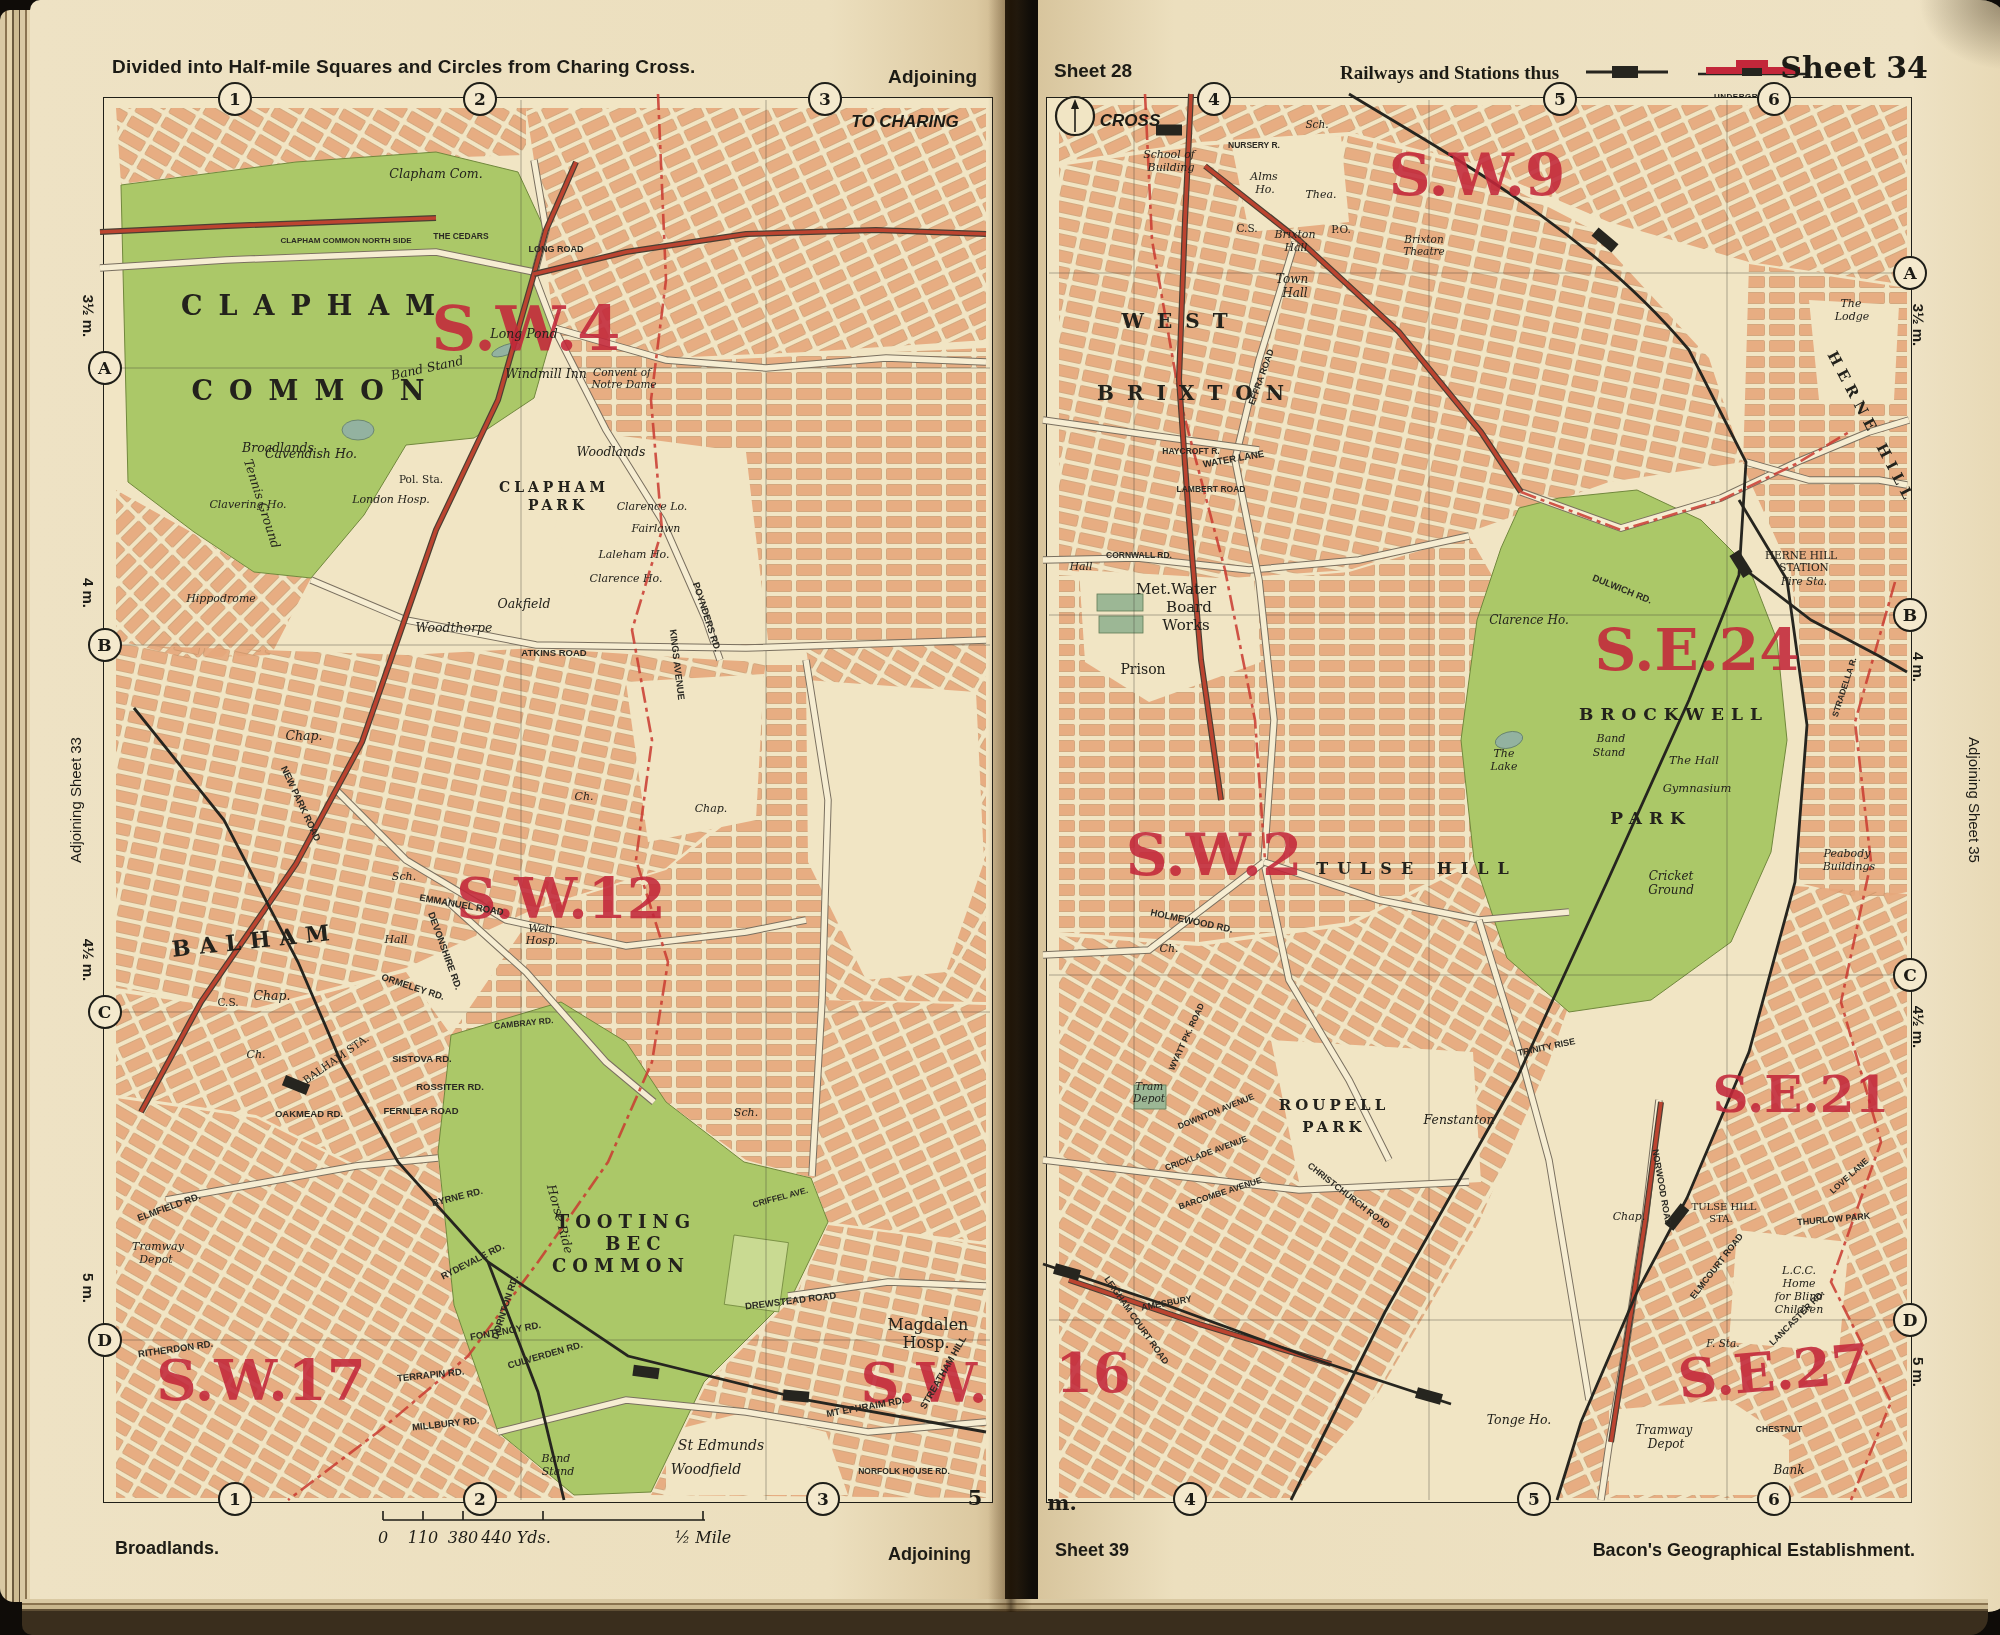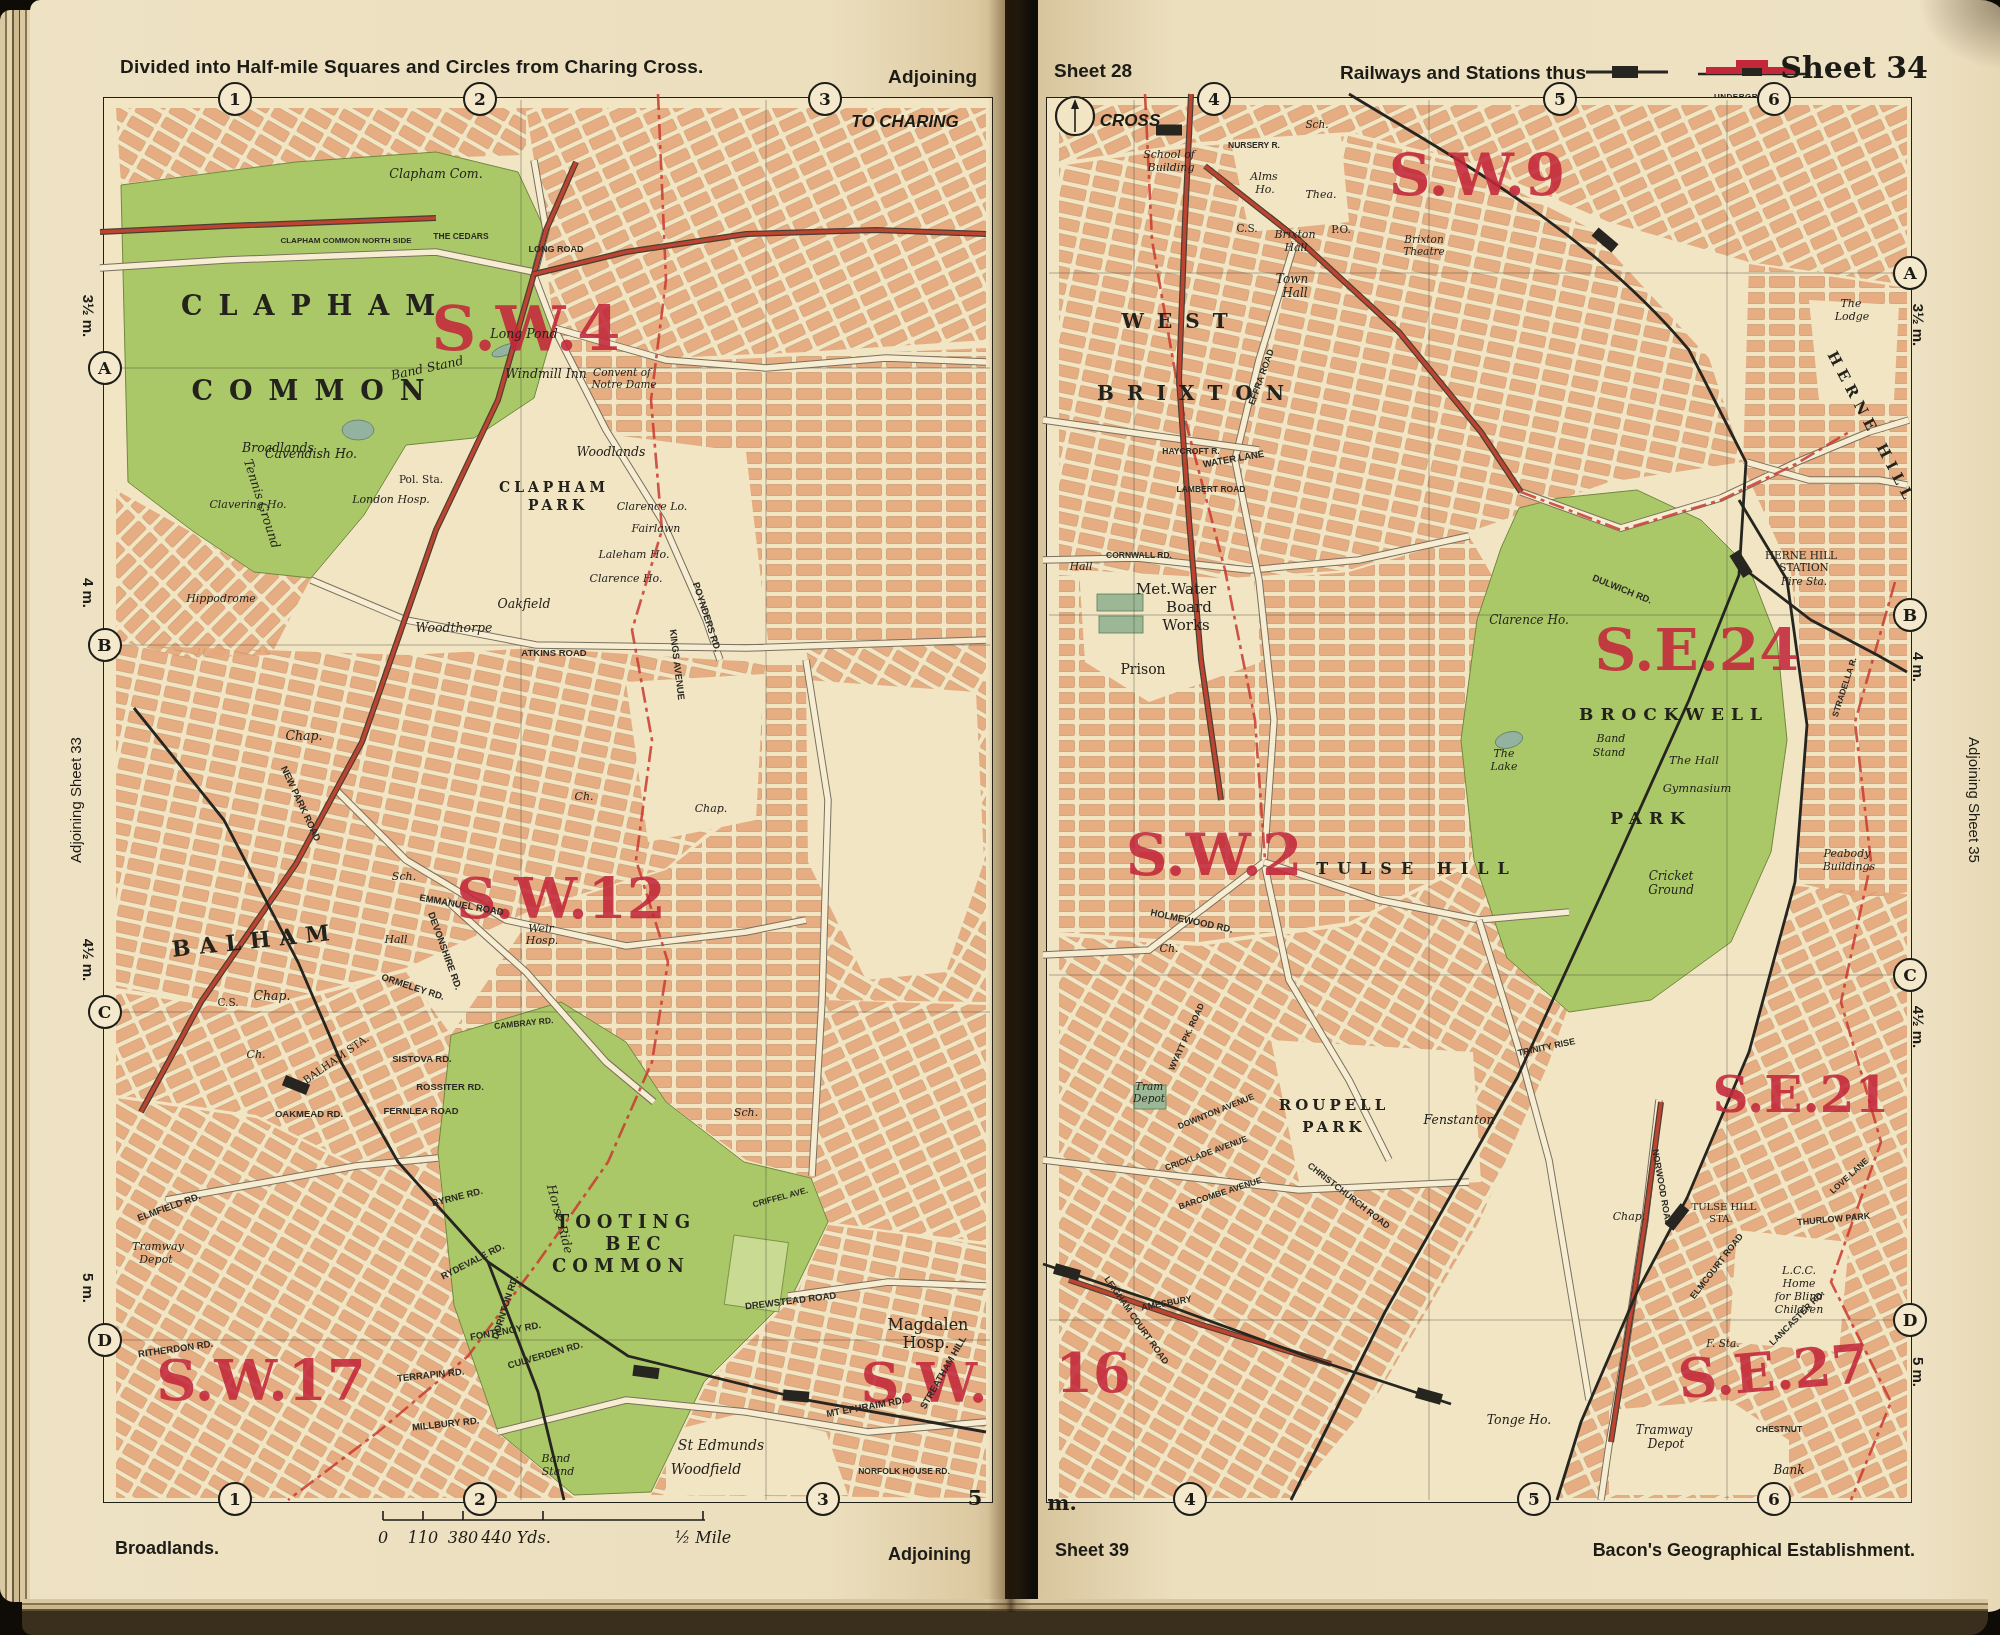--- a/index.html
+++ b/index.html
@@ -42,21 +42,21 @@
   .legend-txt{position:absolute;font:bold 19px "Liberation Sans",sans-serif;color:#1c1b15;white-space:nowrap;}
   .ug-lbl{position:absolute;font:bold 8px "Liberation Sans",sans-serif;color:#1c1b15;letter-spacing:.5px;}
 </style>
 </head>
 <body>
 
 <div class="book">
   <div class="stack-left"></div>
 
   <div class="page page-left">
-    <div class="hdr-title" style="left:82px;top:56px;margin-left:8px;">Divided into Half-mile Squares and Circles from Charing Cross.</div>
+    <div class="hdr-title" style="left:82px;top:56px;">Divided into Half-mile Squares and Circles from Charing Cross.</div>
     <div class="hdr-title" style="left:858px;top:66px;">Adjoining</div>
     <div class="map-frame" style="left:73px;top:97px;width:884px;height:1400px;">
       <svg class="map-svg" viewBox="0 0 884 1400" preserveAspectRatio="none">
           <rect x="-2" y="-2" width="888" height="1404" fill="#f1e5c4"></rect>
           <polygon points="10,8 420,8 420,55 190,62 15,84" fill="url(#p1)" opacity="0.92"></polygon>
           <polygon points="420,8 880,8 880,240 700,252 560,258 448,228 428,60" fill="url(#p2)" opacity="0.92"></polygon>
           <polygon points="448,230 560,262 880,248 880,540 640,548 600,520 556,420 500,330" fill="url(#p0)" opacity="0.92"></polygon>
           <polygon points="10,390 85,432 148,472 205,478 165,555 80,558 10,540" fill="url(#p4)" opacity="0.92"></polygon>
           <polygon points="10,545 300,555 430,548 614,560 660,562 640,700 560,768 430,808 300,868 150,908 10,888" fill="url(#p3)" opacity="0.92"></polygon>
           <polygon points="10,892 150,912 300,872 345,935 332,1055 250,1065 150,1015 10,995" fill="url(#p2)" opacity="0.92"></polygon>
@@ -230,21 +230,21 @@
         <div class="scale-lbl" style="left: 393px; top: 1528px;">110</div>
         <div class="scale-lbl" style="left: 433px; top: 1528px;">380</div>
         <div class="scale-lbl" style="left: 486px; top: 1528px;">440 Yds.</div>
         <div class="scale-lbl" style="left: 673px; top: 1528px;">½ Mile</div>
       </div>
   </div>
 
   <div class="page page-right">
     <div class="curl"></div>
     <div class="legend-txt" style="left:16px;top:60px;">Sheet 28</div>
-    <div class="legend-txt" style="left:302px;top:62px;">Railways and Stations thus</div>
+    <div class="legend-txt" style="left:302px;top:62px;font-family:Liberation Serif, serif;">Railways and Stations thus</div>
     <svg style="position:absolute;left:540px;top:58px;width:260px;height:34px;">
       <line x1="8" y1="14" x2="90" y2="14" stroke="#26251f" stroke-width="3"></line>
       <rect x="34" y="8" width="26" height="12" fill="#26251f"></rect>
       <line x1="120" y1="16" x2="230" y2="16" stroke="#26251f" stroke-width="2.5"></line>
       <rect x="128" y="9" width="94" height="7" fill="#c3273a"></rect>
       <rect x="158" y="2" width="32" height="12" fill="#c3273a"></rect>
       <rect x="164" y="10" width="20" height="8" fill="#26251f"></rect>
     </svg>
     <div class="ug-lbl" style="left:676px;top:92px;">UNDERGROUND</div>
     <div class="serif-big" style="position:absolute;right:82px;top:50px;">Sheet 34</div>

